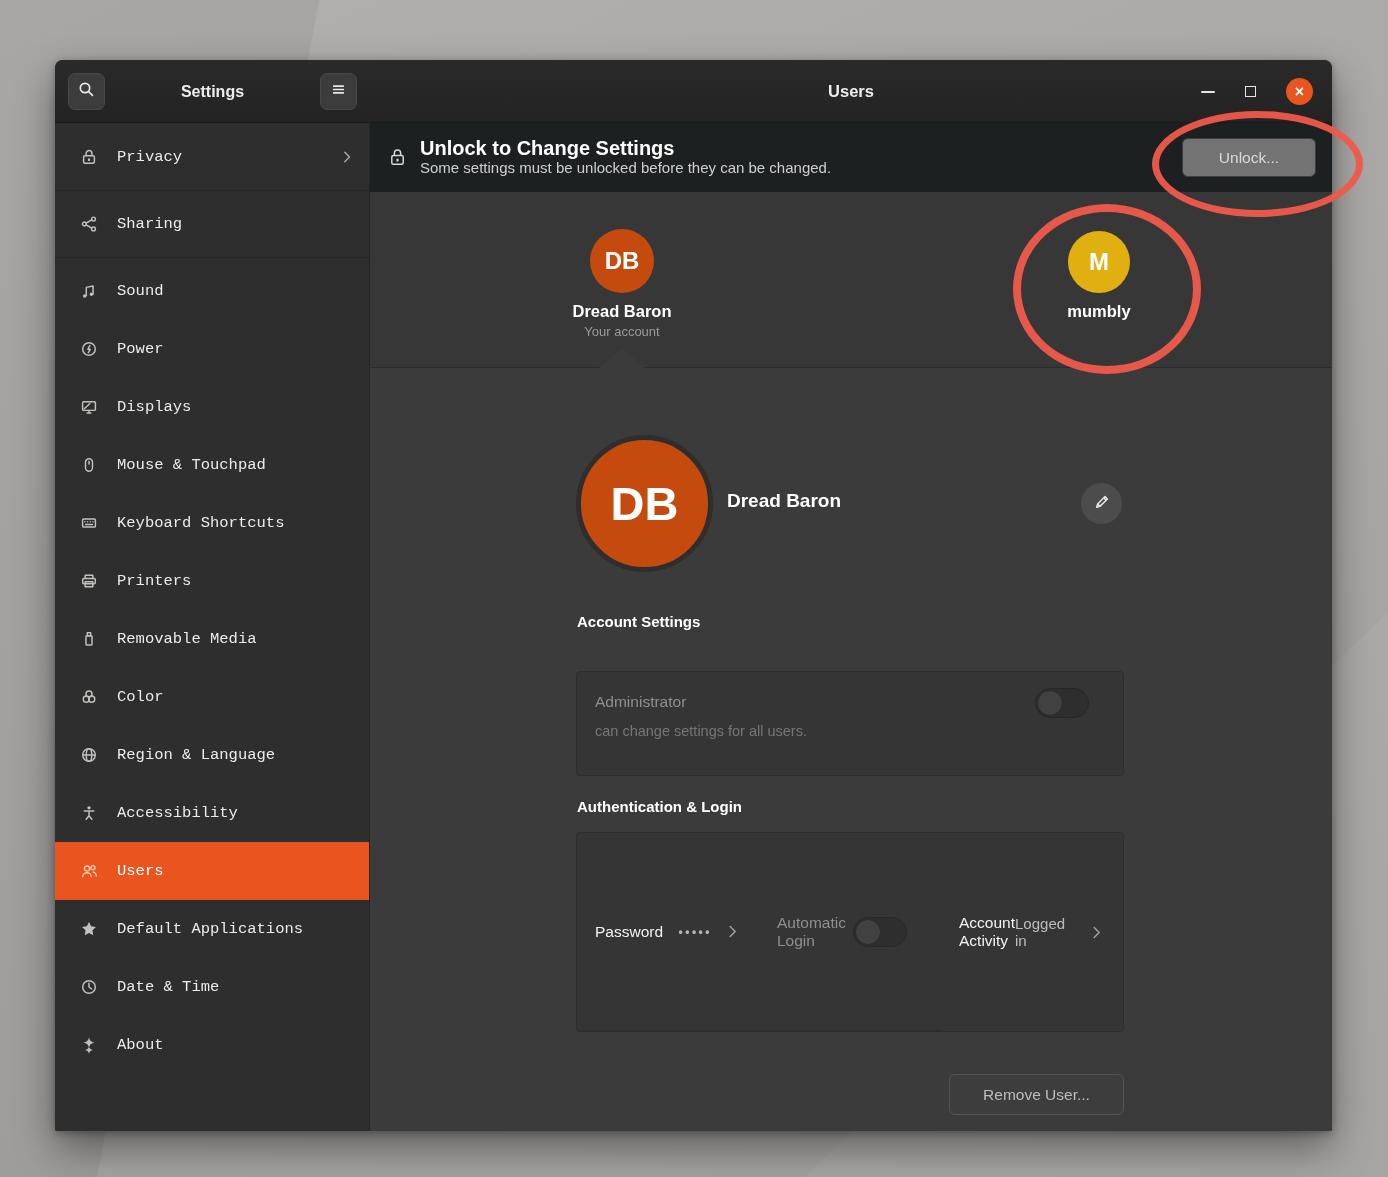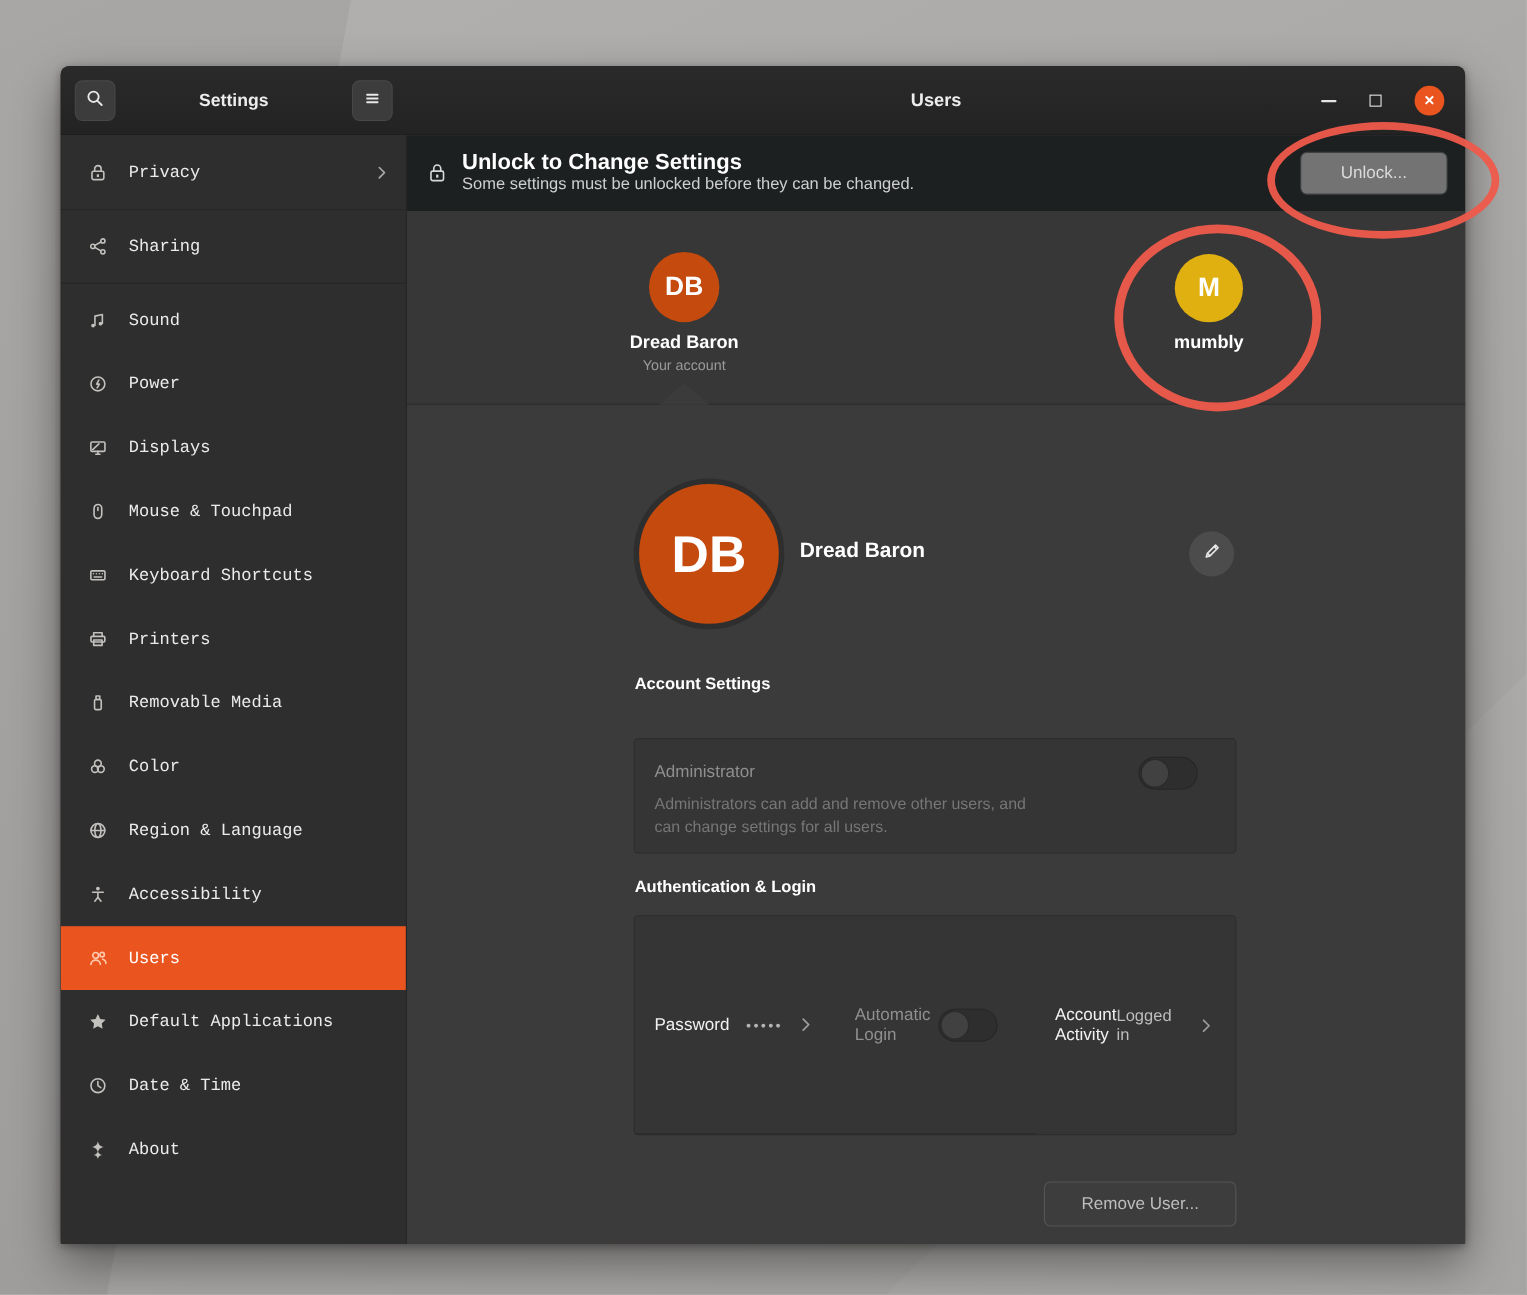--- a/index.html
+++ b/index.html
@@ -406,21 +406,20 @@
         </div>
 
         <div class="sec-heading h-account">Account Settings</div>
 
         <div class="card admin-card">
           <div class="admin-label">Administrator</div>
           <div class="toggle admin-toggle">
               <div class="knob"></div>
             </div>
           <div class="admin-desc">
-            <div>Administrators can add and remove other users, and</div>
             <div>can change settings for all users.</div>
           </div>
         </div>
 
         <div class="sec-heading h-auth">Authentication &amp; Login</div>
 
         <div class="card auth-card" id="auth-card">
             <div class="auth-row">
               <div class="auth-label">Password</div>
               <span class="auth-value dots">•••••</span>

